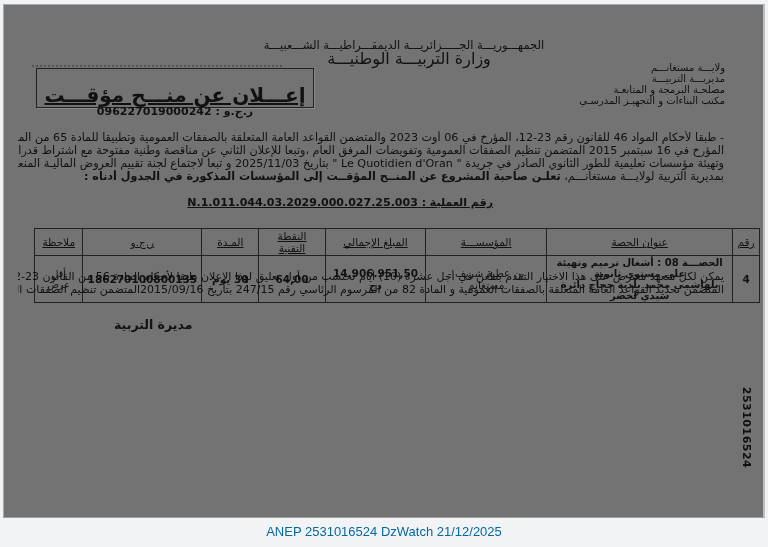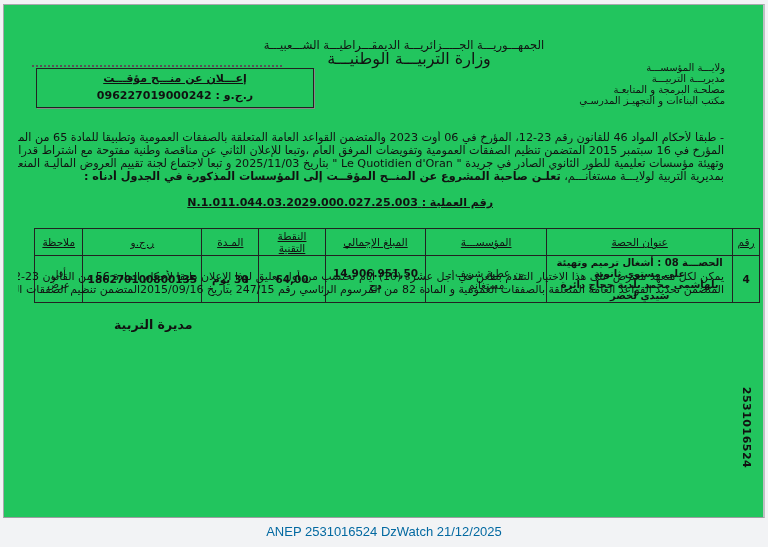--- a/index.html
+++ b/index.html
@@ -2,40 +2,40 @@
 <html><head>
 <meta charset="utf-8">
 <style>
   html, body { margin:0; padding:0; }
   body {
     width:768px; height:547px; background:#f2f3f5; position:relative; overflow:hidden;
     font-family:"DejaVu Sans", sans-serif; color:#111;
   }
   .page {
     position:absolute; left:3px; top:4px; width:759px; height:512px;
-    background:#22c55e; border:1px solid #a9a9ad; border-right:2px solid #bfc0c4; border-bottom:1px solid #9d9ea2;
+    background:#737373; border:1px solid #a9a9ad; border-right:2px solid #bfc0c4; border-bottom:1px solid #9d9ea2;
   }
   .rtl { direction:rtl; }
   .abs { position:absolute; }
 
   .republic {
     left:250px; top:34px; width:300px; text-align:center; font-size:11.5px; line-height:13px;
   }
   .ministry {
     left:260px; top:47px; width:290px; text-align:center; font-size:16px; line-height:13px;
   }
   .dotted-rule {
     left:28px; top:60px; width:250px; height:0; border-top:2px dotted #555;
   }
   .announce-box {
     left:32px; top:63px; width:276px; height:38px; border:1px solid #222; box-shadow:1px 1px 0 #888;
     text-align:center;
   }
   .announce-title {
-    font-size:11px; font-weight:bold; text-decoration:underline; line-height:20px; margin-top:0px;
+    font-size:20px; font-weight:bold; text-decoration:underline; line-height:20px; margin-top:16px;
     letter-spacing:1px;
     text-align:center;
   }
   .announce-nif { font-size:11px; line-height:13px; font-weight:bold; }
 
   .header-right {
     right:38px; top:57px; width:180px; text-align:right; font-size:10px; line-height:11px;
   }
 
   .para {
@@ -90,21 +90,21 @@
 
   <div class="abs announce-box rtl">
     <div class="announce-title">إعـــلان عن منـــح مؤقـــت</div>
     <div class="announce-nif">
       <span>ر.ج.و :</span>
       <span>096227019000242</span>
     </div>
   </div>
 
   <div class="abs rtl header-right">
-    <div>ولايـــة المؤسســـة</div>
+    <div>ولايـــة مستغانـــم</div>
     <div>مديريـــة التربيـــة</div>
     <div>مصلحـة البرمجة و المتابعـة</div>
     <div>مكتب البناءات و التجهيـز المدرسـي</div>
   </div>
 
   <div class="abs rtl para para1">
     <span class="line">-      طبقا لأحكام المواد 46 للقانون رقم 23-12، المؤرخ في 06 أوت 2023 والمتضمن القواعد العامة المتعلقة بالصفقات العمومية وتطبيقا للمادة 65 من المرسوم الرئاسي 15-247</span>
     <span class="line">المؤرخ في 16 سبتمبر 2015 المتضمن تنظيم الصفقات العمومية وتفويضات المرفق العام ،وتبعا للإعلان الثاني عن مناقصة وطنية مفتوحة مع اشتراط قدرات دنيا المتعلق بدراسة ومتابعة وترميم</span>
     <span class="line">وتهيئة مؤسسات تعليمية للطور الثانوي الصادر في جريدة " Le Quotidien d'Oran " بتاريخ 2025/11/03 و تبعا لاجتماع لجنة تقييم العروض الماليـة المنعقـدة بتاريخ  2025/12/07</span>
     <span class="line"><span>بمديرية التربية لولايـــة مستغانـــم، </span><span class="bold">تعلـن صاحبة المشروع عن المنــح المؤقــت إلى المؤسسات المذكورة في الجدول أدناه :</span></span>

